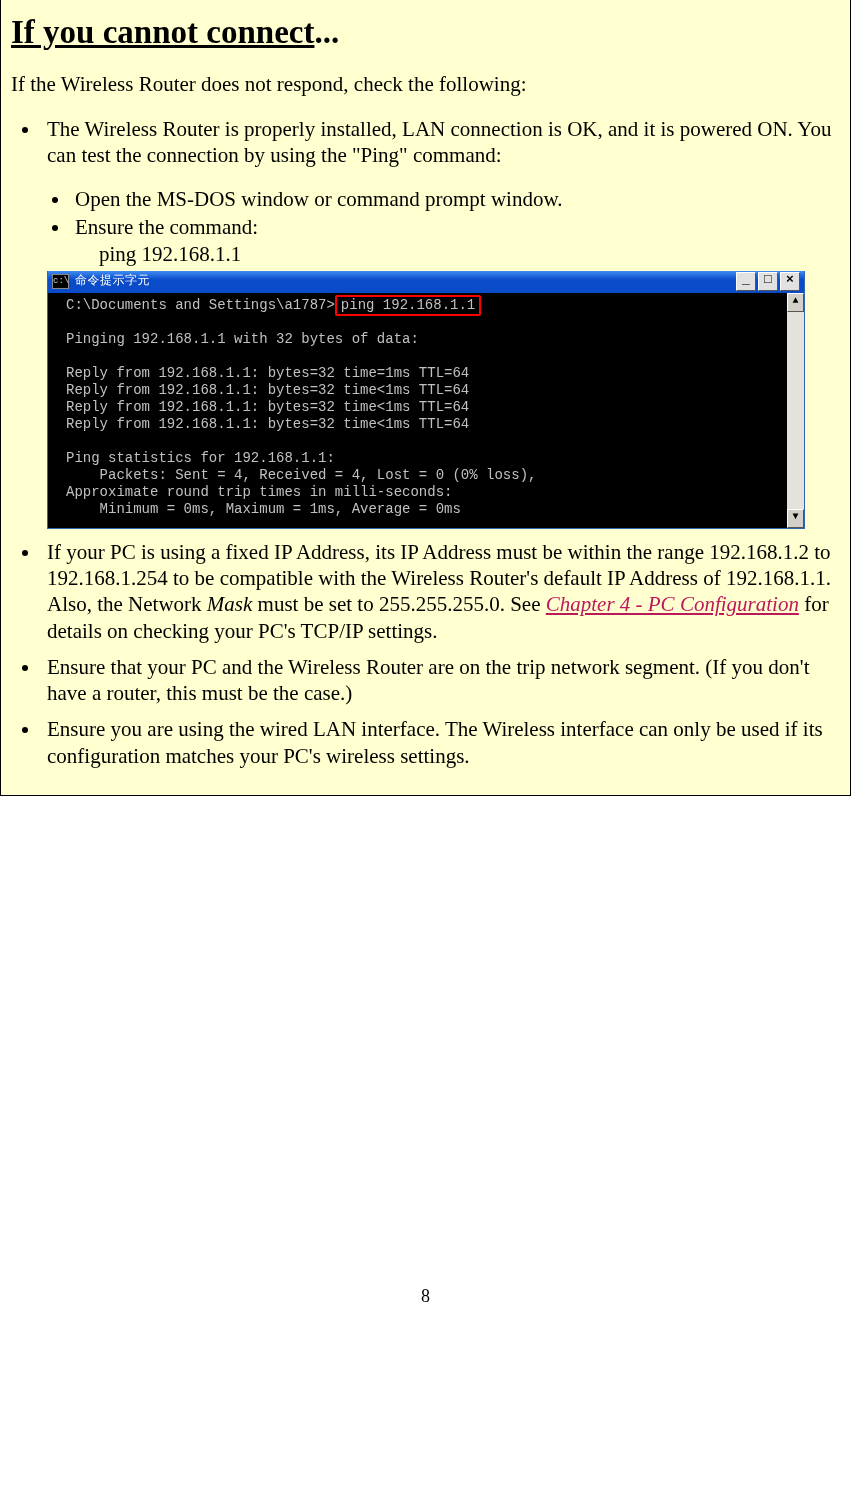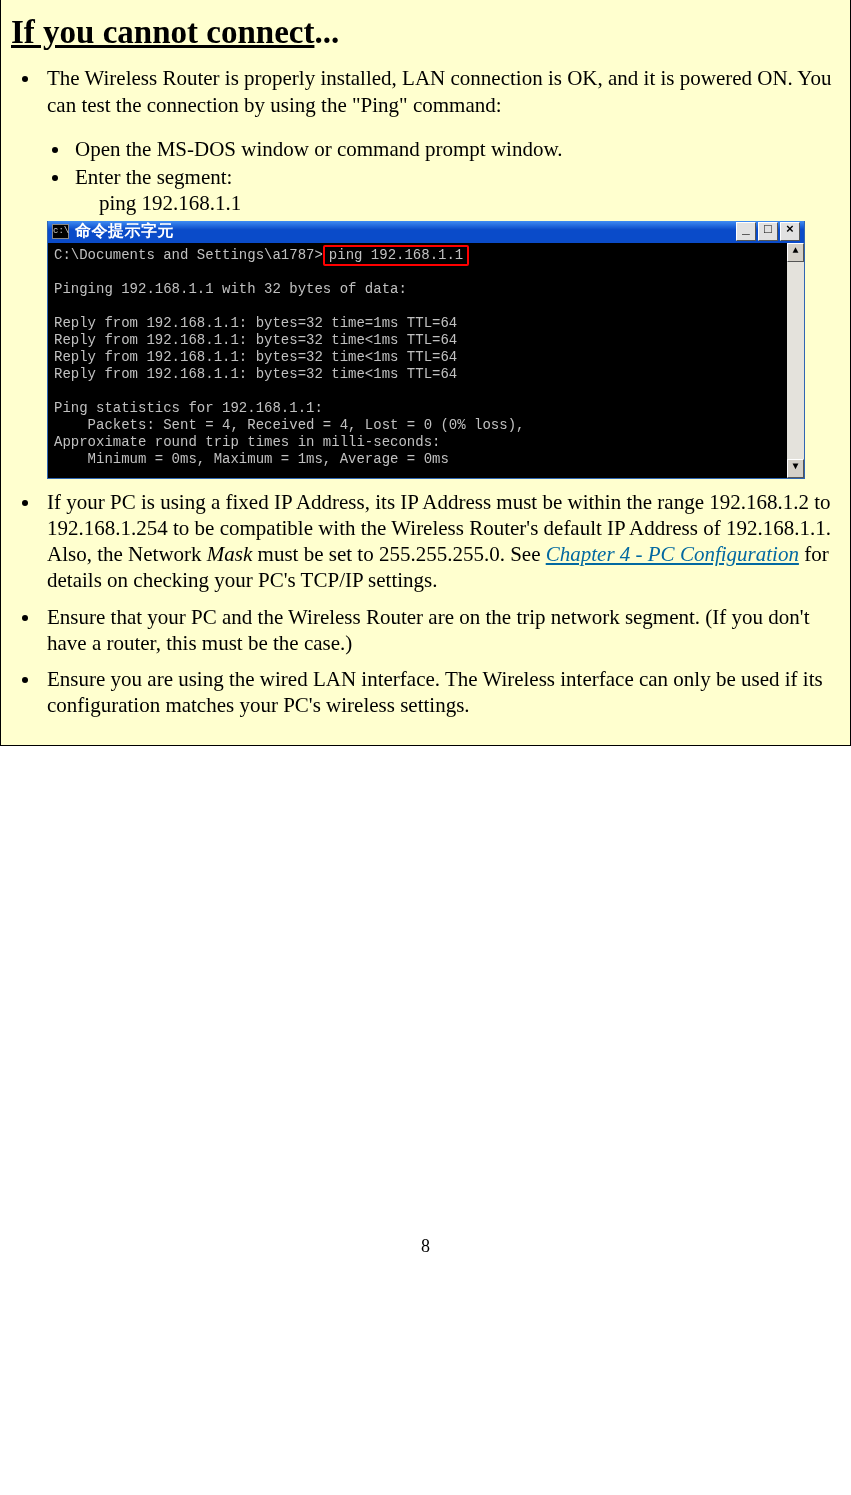--- a/index.html
+++ b/index.html
@@ -34,21 +34,21 @@
   }
   ul.outer > li { margin: 8px 0 10px 0; padding-left: 6px; }
   ul.inner {
     list-style: disc;
     padding-left: 24px;
     margin: 18px 0 4px 0;
   }
   ul.inner > li { margin: 2px 0 2px 0; padding-left: 4px; font-family: Liberation Serif, serif; }
   .cmdline { margin-left: 24px; }
   .chapter-link {
-    color: #0369a1;
+    color: #be185d;
     text-decoration: underline;
     font-style: italic;
     cursor: pointer;
   }
   em.mask { }
   
   .screenshot {
     margin: 4px 0 2px 0;
     width: 756px;
     border: 1px solid #2f66b3;
@@ -66,21 +66,21 @@
   }
   .tb-icon {
     width: 15px; height: 13px;
     background: #000;
     border: 1px solid #888;
     display:inline-block;
     margin-right: 6px;
     font-size:9px; color:#ccc; text-align:center; line-height:12px;
     font-family: "Courier New",monospace;
   }
-  .tb-title { font-weight: bold; font-size: 16px; letter-spacing:0.5px;}
+  .tb-title { font-weight: normal; font-size: 12px; letter-spacing:0.5px;}
   .tb-spacer { flex: 1; }
   .tb-btn {
     width: 18px; height: 17px;
     background:#e1e1e1;
     border:1px solid #fff;
     border-right-color:#555; border-bottom-color:#555;
     margin-left:2px;
     font-family: "Courier New", monospace;
     font-size:13px; font-weight:bold;
     text-align:center; line-height:14px;
@@ -90,21 +90,21 @@
     display:flex;
     background:#000;
   }
   .console {
     flex:1;
     background:#000;
     color:#c0c0c0;
     font-family: "Courier New", monospace;
     font-size:14px;
     line-height:17px;
-    padding:4px 4px 10px 6px;
+    padding:4px 4px 10px 18px;
     white-space:pre;
   }
   .sb {
     width:17px;
     background:#d4d0c8;
     display:flex; flex-direction:column;
   }
   .sb-btn {
     height:17px;
     background:#d4d0c8;
@@ -131,28 +131,29 @@
 </style>
 </head>
 <body>
 
 <div class="note-box">
 
   <p class="note-title">
     <span class="u">If you cannot connect</span><span>...</span>
   </p>
 
+  <p class="intro">If the Wireless  Router does not respond, check the following:</p>
 
   <ul class="outer">
     <li>
       <span>The Wireless  Router is properly installed, LAN connection is OK, and it is powered ON. You can test the connection by using the "Ping" command:</span>
       <ul class="inner">
         <li>Open the MS-DOS window or command prompt window.</li>
         <li>
-          <span>Enter the segment:</span><br>
+          <span>Ensure the command:</span><br>
           <span class="cmdline">ping 192.168.1.1</span>
         </li>
       </ul>
 
       
       <div class="screenshot">
         <div class="titlebar">
           <span class="tb-icon">c:\</span>
           <span class="tb-title">命令提示字元</span>
           <span class="tb-spacer"></span>

